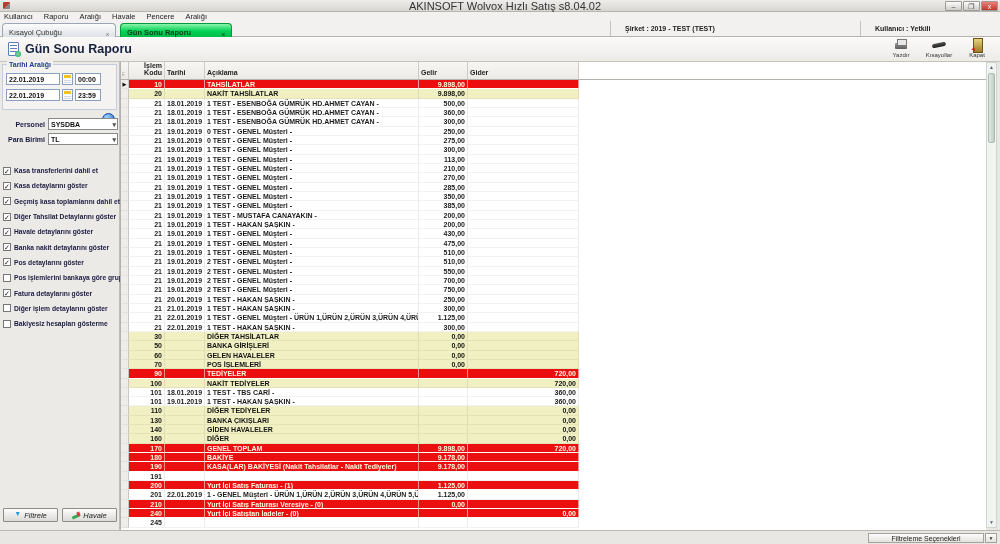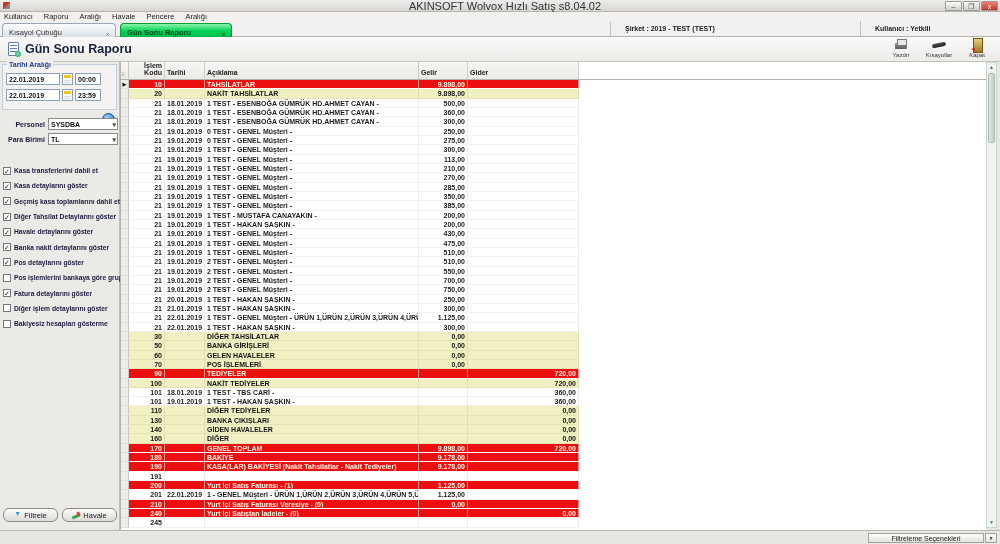--- a/index.html
+++ b/index.html
@@ -95,22 +95,22 @@
     font-weight:bold; color:#111; padding:0 2px; line-height:11px; position:relative; }
   .combo:after { content:"▾"; position:absolute; right:1px; top:0; font-size:7px; color:#555; }
   .checks { position:absolute; left:3px; top:101px; width:116px; }
   .check-item { display:flex; align-items:center; height:15.3px; }
   .checkbox { width:8px; height:8px; background:#fff; border:1px solid #777; font-size:7px;
     line-height:7px; text-align:center; color:#1a1a1a; flex:none; }
   .check-label { font-size:6.7px; font-weight:bold; color:#1a1a40; margin-left:3px;
     white-space:nowrap; }
   .panel-btns { position:absolute; left:3px; bottom:8px; display:flex; gap:4px; }
   .panel-btn { width:55px; height:14px; background:linear-gradient(#fdfdfd,#dcdad6);
-    border:1px solid #8f8c87; border-radius:6px; font-size:7.5px; color:#222;
-    display:flex; align-items:center; justify-content:center; gap:3px; }
+    border:1px solid #8f8c87; border-radius:1px; font-size:7.5px; color:#222;
+    display:flex; align-items:center; justify-content:center; gap:3px;font-style:italic; }
   .g-funnel { width:7px; height:7px; position:relative; }
   .g-funnel:before { content:"▼"; position:absolute; left:0; top:-2px; font-size:7px; color:#2a9fd8; }
   .g-eraser { width:8px; height:7px; position:relative; }
   .g-eraser:before { content:""; position:absolute; left:0; top:3px; width:8px; height:3px;
     background:#3aa655; transform:rotate(-25deg); }
   .g-eraser:after { content:""; position:absolute; right:0; top:0; width:3px; height:4px;
     background:#d04040; transform:rotate(-25deg); }
 
   
   .gridarea { position:absolute; left:120px; top:62px; width:866px; height:468px;

